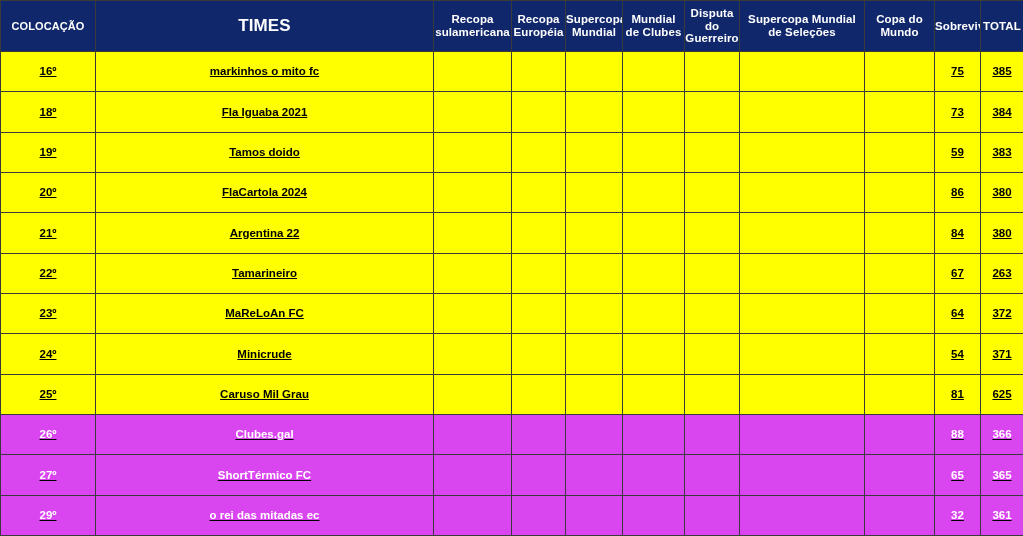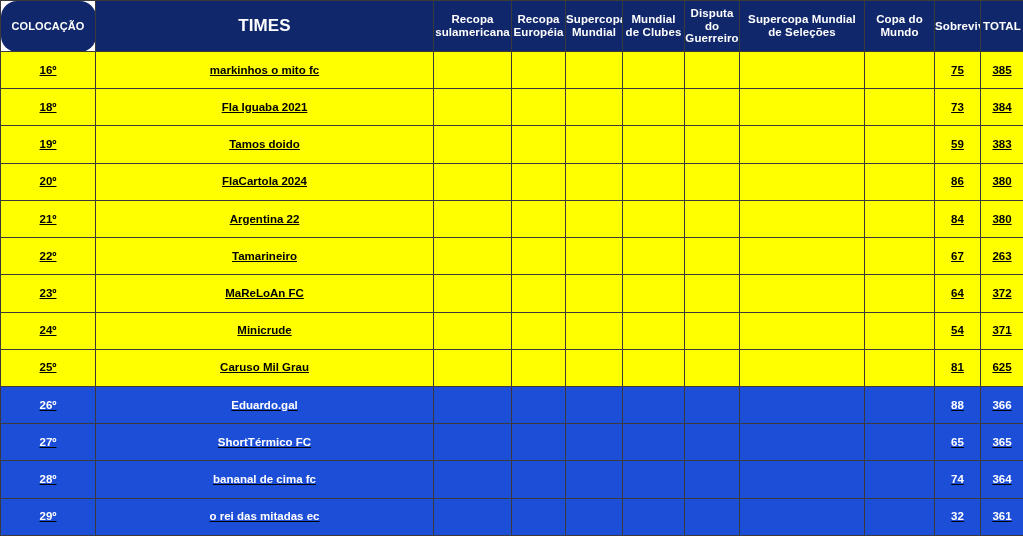--- a/index.html
+++ b/index.html
@@ -33,38 +33,37 @@
   thead th {
     background: #10276b;
     color: #ffffff;
     height: 50px;
     font-size: 11px;
     letter-spacing: 0.1px;
     padding: 1px 2px;
   }
   thead th.col-colocacao {
     font-size: 11px;
-    border-radius: 16px;
   }
   thead th.col-times {
     font-size: 17px;
   }
   tbody tr {
     height: 32px;
     text-decoration: underline;
   }
   tbody td {
     font-size: 12px;
   }
   tbody tr.row-yellow td {
     background: #ffff00;
     color: #000000;
   }
   tbody tr.row-red td {
-    background: #1d4ed8;
+    background: #d946ef;
     color: #ffffff;
   }
   td.cell-times {
     font-size: 12.5px;
   }
   td.cell-empty {
     font-size: 11px;
   }
   
   col.c-colocacao { width: 95px; }
@@ -224,21 +223,21 @@
         <td class="cell-empty"></td>
         <td class="cell-empty"></td>
         <td class="cell-empty"></td>
         <td class="cell-empty"></td>
         <td class="cell-empty"></td>
         <td>81</td>
         <td>625</td>
       </tr>
       <tr class="row-red">
         <td>26º</td>
-        <td class="cell-times">Eduardo.gal</td>
+        <td class="cell-times">Clubes.gal</td>
         <td class="cell-empty"></td>
         <td class="cell-empty"></td>
         <td class="cell-empty"></td>
         <td class="cell-empty"></td>
         <td class="cell-empty"></td>
         <td class="cell-empty"></td>
         <td class="cell-empty"></td>
         <td>88</td>
         <td>366</td>
       </tr>
@@ -247,33 +246,20 @@
         <td class="cell-times">ShortTérmico FC</td>
         <td class="cell-empty"></td>
         <td class="cell-empty"></td>
         <td class="cell-empty"></td>
         <td class="cell-empty"></td>
         <td class="cell-empty"></td>
         <td class="cell-empty"></td>
         <td class="cell-empty"></td>
         <td>65</td>
         <td>365</td>
-      </tr>
-      <tr class="row-red">
-        <td>28º</td>
-        <td class="cell-times">bananal de cima fc</td>
-        <td class="cell-empty"></td>
-        <td class="cell-empty"></td>
-        <td class="cell-empty"></td>
-        <td class="cell-empty"></td>
-        <td class="cell-empty"></td>
-        <td class="cell-empty"></td>
-        <td class="cell-empty"></td>
-        <td>74</td>
-        <td>364</td>
       </tr>
       <tr class="row-red">
         <td>29º</td>
         <td class="cell-times">o rei das mitadas ec</td>
         <td class="cell-empty"></td>
         <td class="cell-empty"></td>
         <td class="cell-empty"></td>
         <td class="cell-empty"></td>
         <td class="cell-empty"></td>
         <td class="cell-empty"></td>

